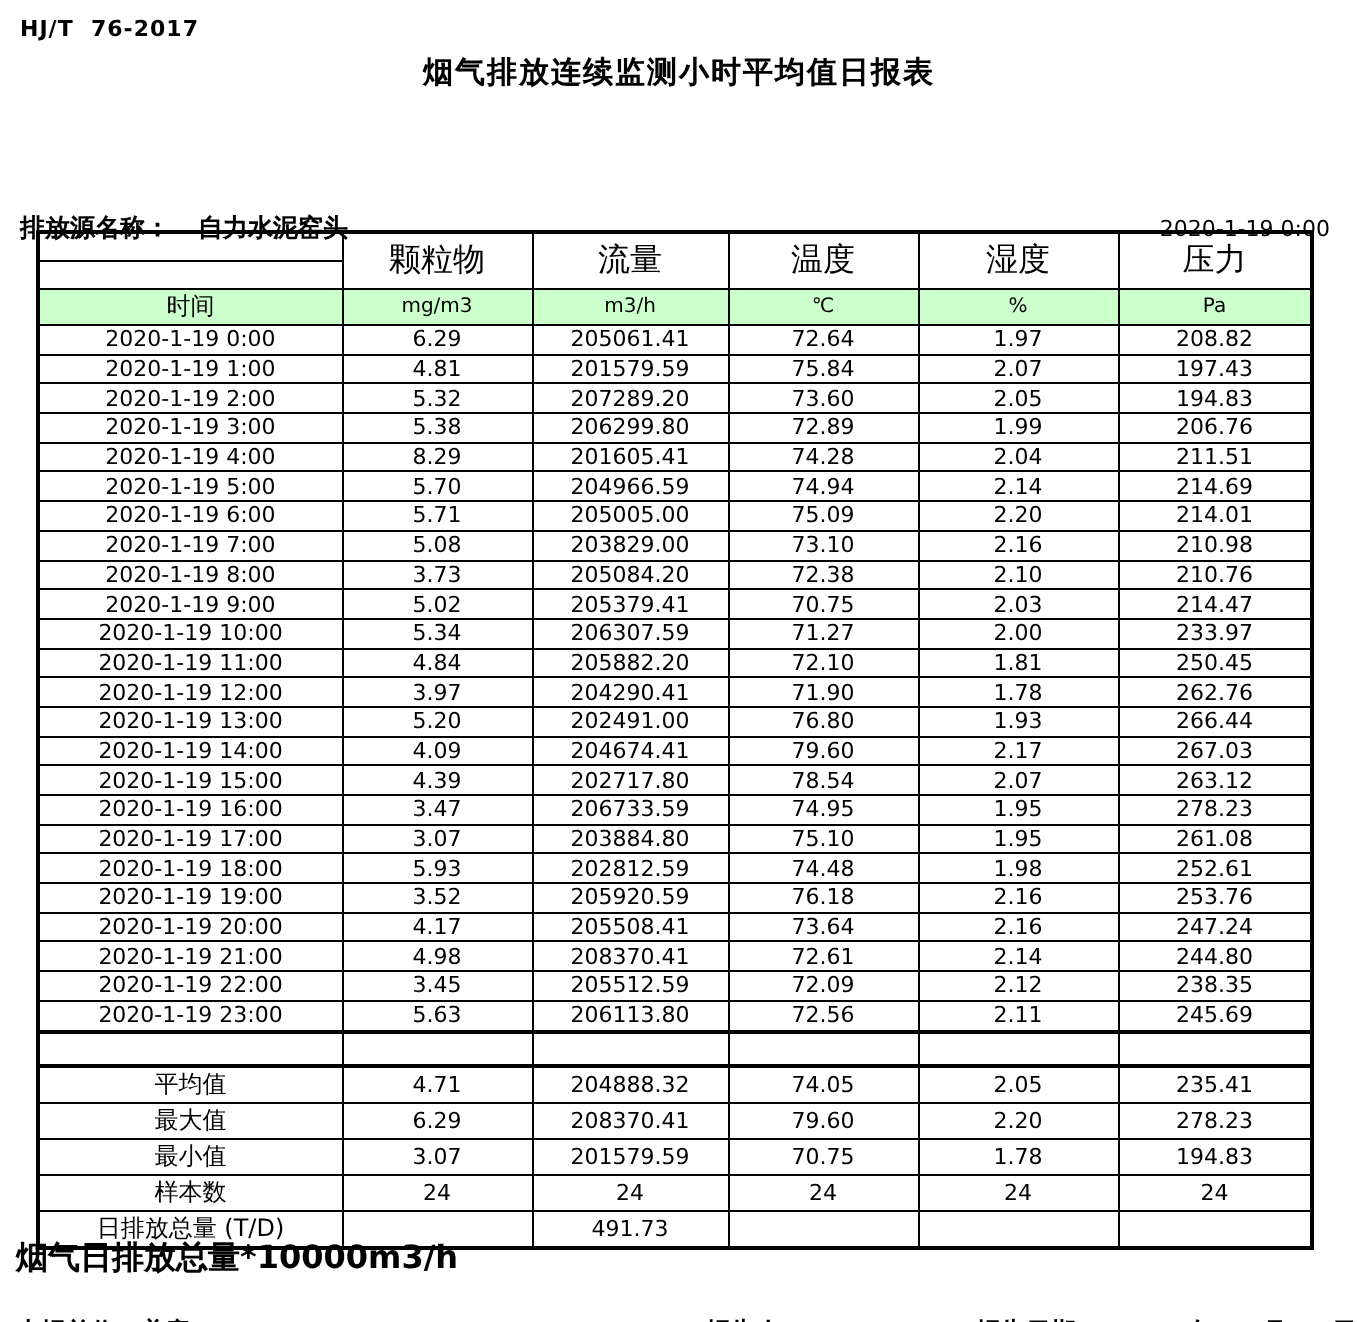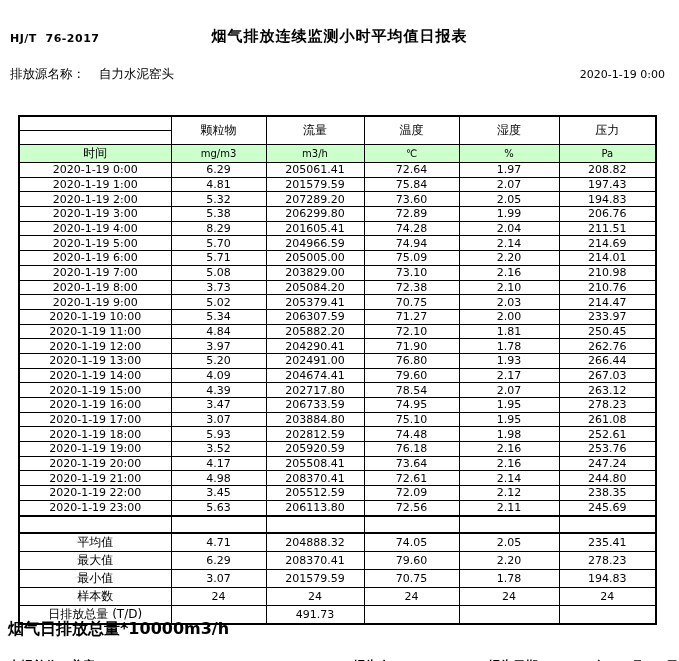--- a/index.html
+++ b/index.html
@@ -2,45 +2,45 @@
 <html><head>
 <meta charset="utf-8">
 <style>
   html,body { margin:0; padding:0; }
   body {
     width:679px; height:661px; background:#ffffff; position:relative;
     font-family:"DejaVu Sans","Liberation Sans",sans-serif; color:#000;
   }
   .standard {
     position:absolute; left:10px; top:8px;
-    font-size:11px; font-weight:bold; white-space:pre; letter-spacing:0.5px;margin-top:24px;
+    font-size:11px; font-weight:bold; white-space:pre; letter-spacing:0.5px;
   }
   .title {
     position:absolute; top:27px; left:0; width:100%;
     text-align:center; font-size:15px; font-weight:bold; letter-spacing:1px;
   }
   .meta {
     position:absolute; top:66px; left:10px; right:14px;
     display:flex; justify-content:space-between; align-items:baseline;
   }
-  .source { font-size:12.5px; font-weight:normal; }
+  .source { font-size:12.5px; font-weight:bold;margin-top:40px; }
   .source .src-name { margin-left:14px; }
   .datetime { font-size:11px; }
 
   table.report {
     position:absolute; top:115px; left:18px;
     border-collapse:collapse; table-layout:fixed; width:637px;
     border:2px solid #000;
   }
   table.report td {
     border:1px solid #000; text-align:center; vertical-align:middle;
     padding:0; font-size:11px; overflow:hidden; white-space:nowrap;
   }
   tr.group-row td { height:13px; font-size:12px; }
-  tr.group-row td.col-head { font-size:12px; }
+  tr.group-row td.col-head { font-size:16px; }
   tr.unit-row td {
     background:#CCFFCC; height:14px; font-size:10px;
   }
   tr.unit-row td.time-head { font-size:12px; }
   tbody.data-rows td { height:13.7px; }
   tr.spacer td { height:15px; border-top:2px solid #000; border-bottom:2px solid #000; }
   tbody.summary-rows td { height:14.6px; font-size:11px; }
   tbody.summary-rows td.sum-label { font-size:12px;margin-left:40px; }
 
   .note {

